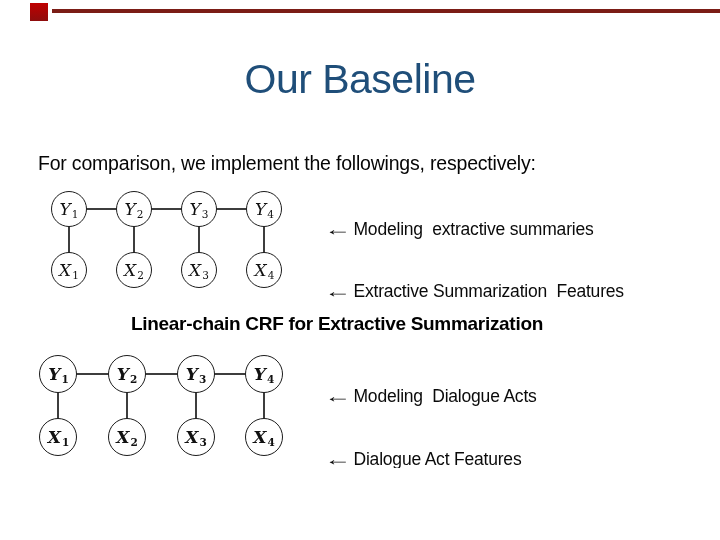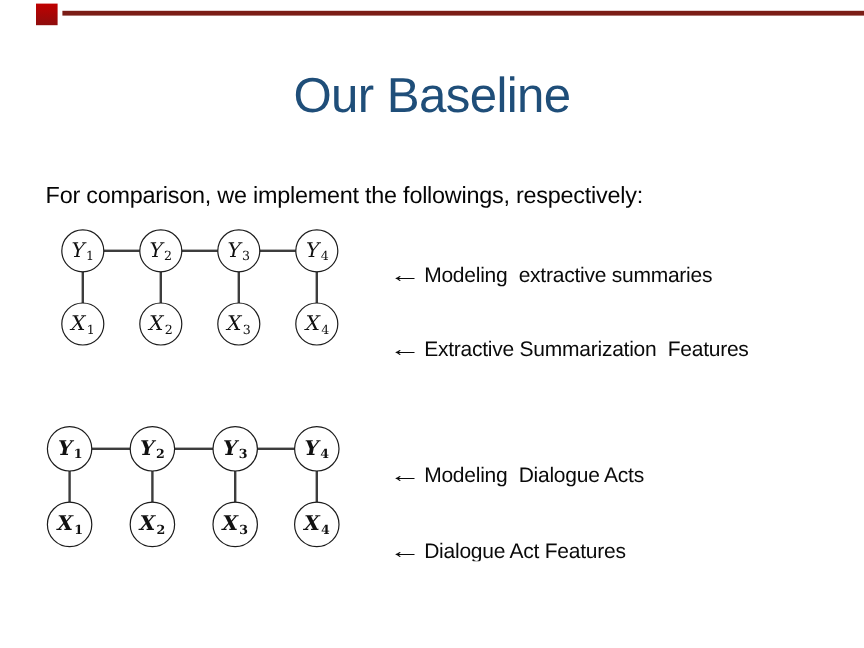--- a/index.html
+++ b/index.html
@@ -124,20 +124,21 @@
     </div>
 
   <div class="ann" style="top:260px;">
     <span class="arrow">←</span><span>Extractive Summarization  Features</span>
   </div>
 
   <div class="ann" style="top:198px;">
     <span class="arrow">←</span><span>Modeling  extractive summaries</span>
   </div>
 
+  <div class="caption" style="left:131px;top:313px;">Linear-chain CRF for Extractive Summarization</div>
 
   <div class="ann" style="top:365px;">
     <span class="arrow">←</span><span>Modeling  Dialogue Acts</span>
   </div>
 
   <div class="ann" style="top:428px;">
     <span class="arrow">←</span><span>Dialogue Act Features</span>
   </div>
 
 

